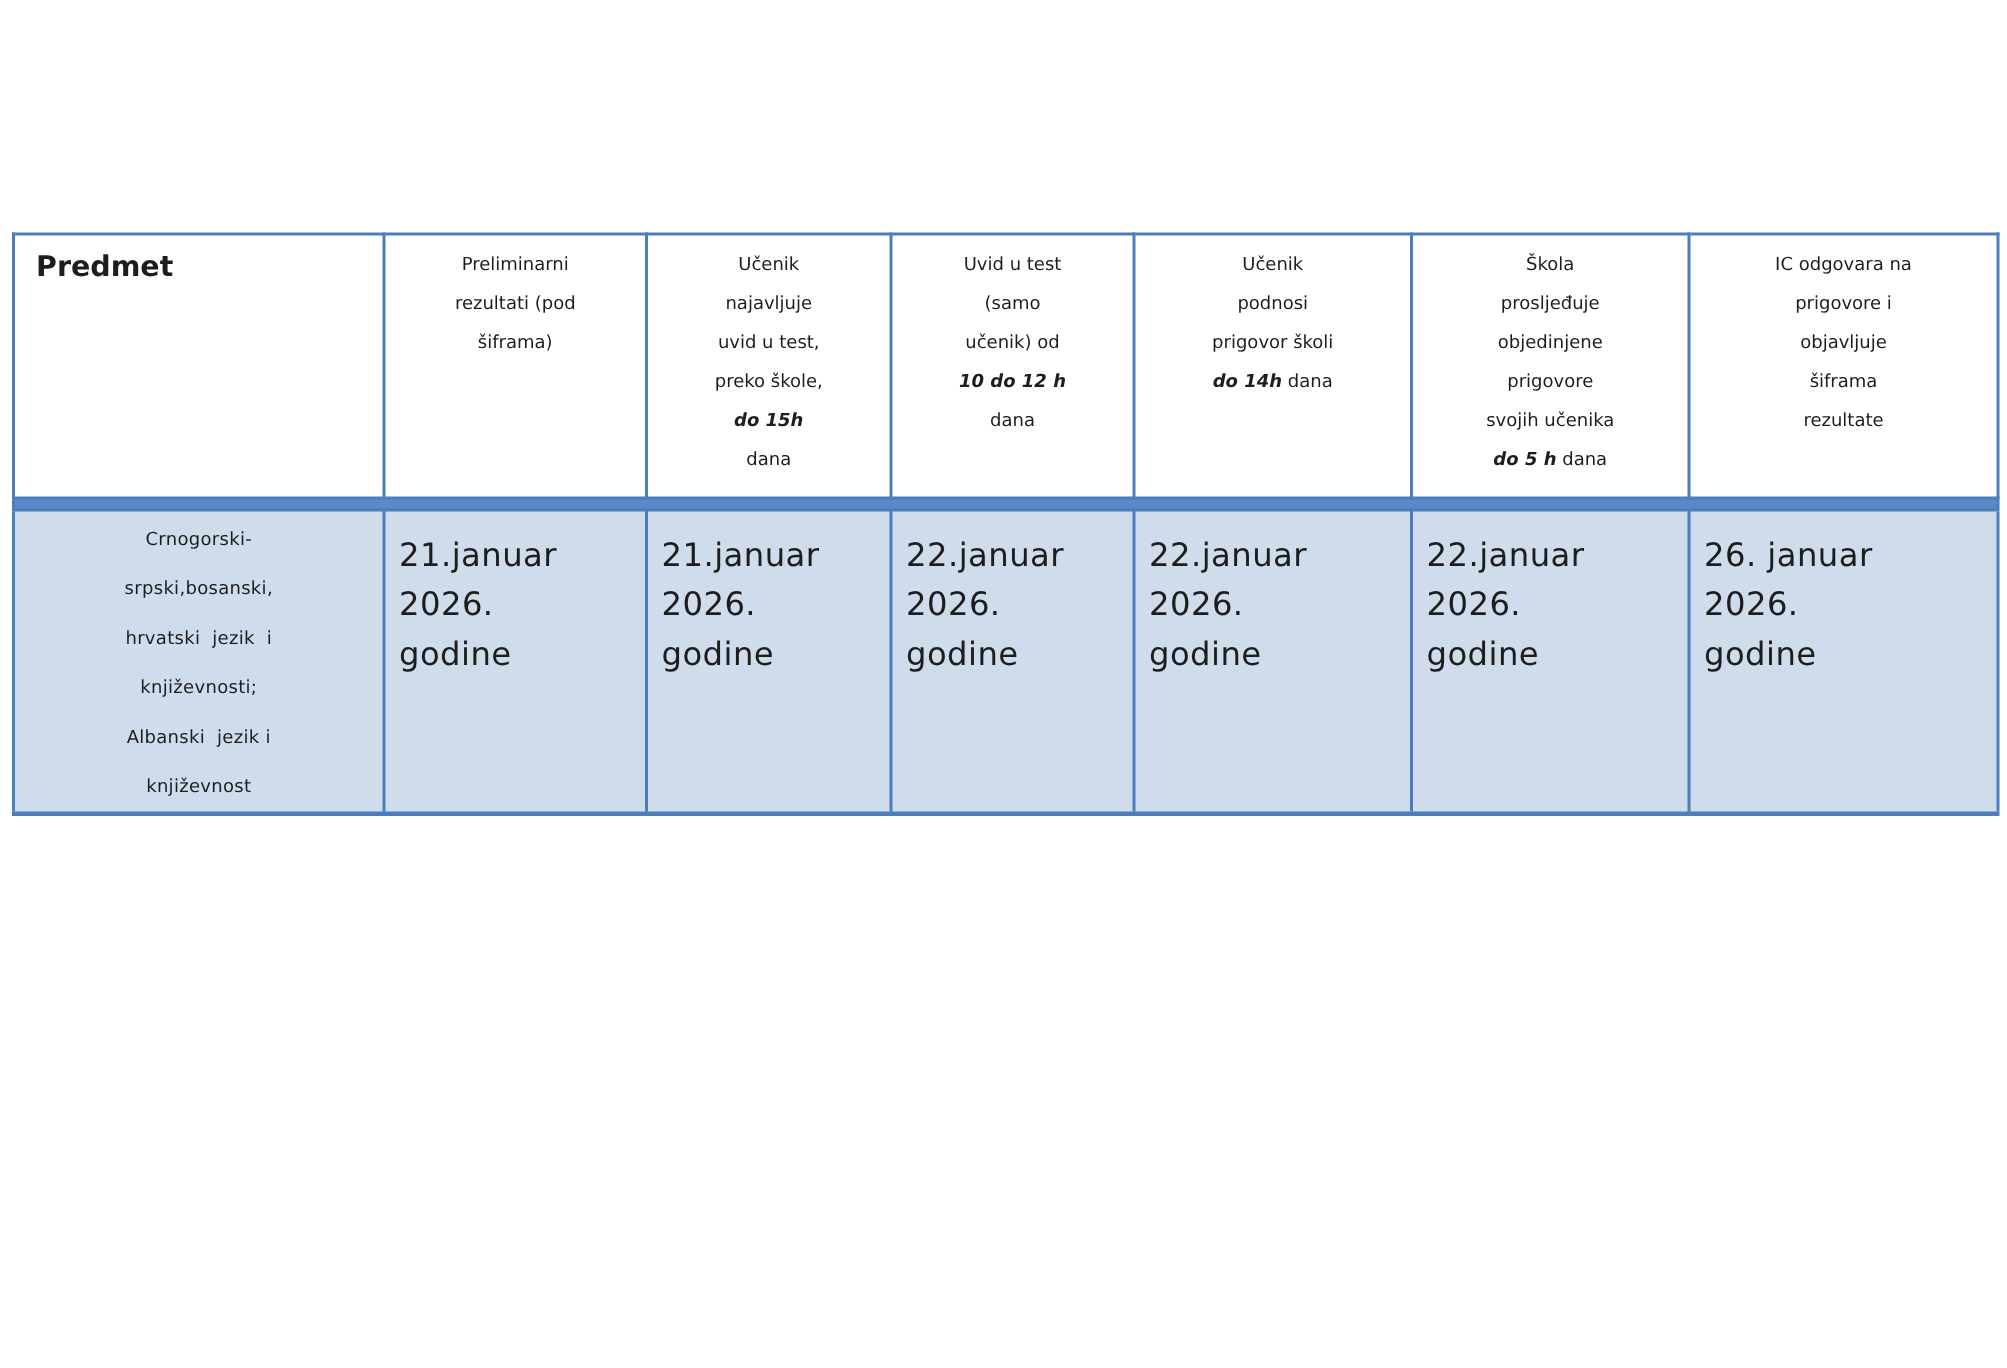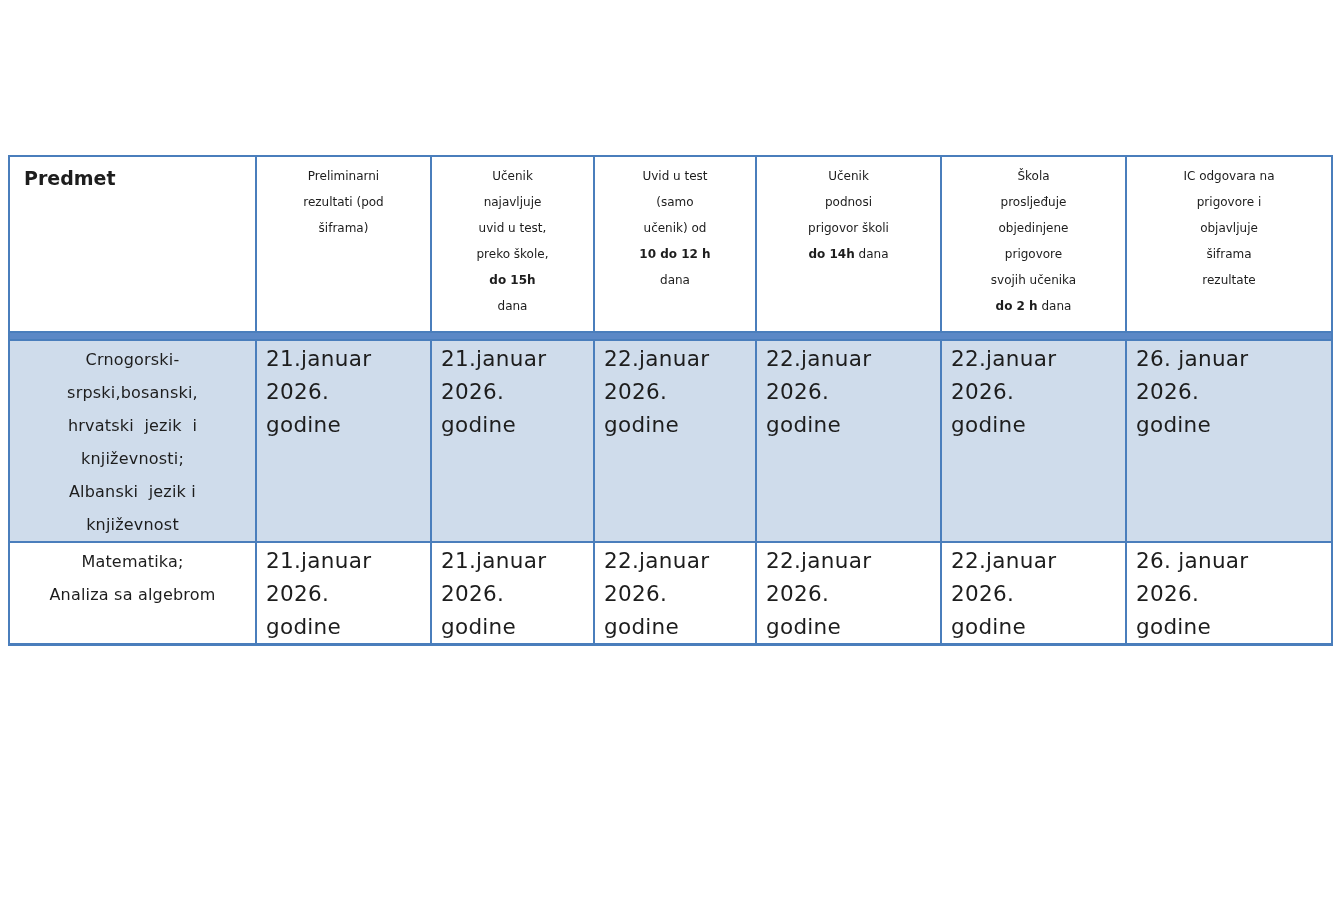--- a/index.html
+++ b/index.html
@@ -43,45 +43,45 @@
     padding-top:6px;
     white-space:pre-line;
   }
   tr.header-row th.subject-head{
     text-align:left;
     font-weight:bold;
     font-size:19px;
     padding:8px 0 0 14px;
     white-space:normal;
   }
-  tr.header-row b{font-weight:bold;}
+  tr.header-row b{font-weight:bold;font-style:italic;}
   
   tr.divider-row td{
     height:8px;
     padding:0;
     background:var(--divider);
     border-left:2px solid var(--border);
     border-right:2px solid var(--border);
     border-top:1px solid var(--border);
     border-bottom:1px solid var(--border);
   }
   
   td.subject{
     text-align:center;
     font-weight:bold;
-    font-size:16px;
+    font-size:12px;
     line-height:33px;
     padding-top:2px;
     white-space:pre;
     letter-spacing:0.2px;
   }
   td.date{
     font-size:21.5px;
     line-height:33px;
-    padding:1px 4px 0 9px;
+    padding:13px 4px 0 9px;
     white-space:pre-line;
     letter-spacing:0.3px;
     margin-top:16px;
   }
   tr.row-a td{background:var(--row-fill);}
   tr.row-b td{background:#ffffff;}
   tr.body-row-1 td{height:192px;}
   tr.body-row-2 td{height:101px;}
   tr.body-row-3 td{height:112px;}
   table.schedule{border:2px solid var(--border);border-bottom-width:3px;}
@@ -119,21 +119,21 @@
 dana</span></th>
         <th><span>Učenik
 podnosi
 prigovor školi
 </span><b>do 14h</b><span> dana</span></th>
         <th><span>Škola
 prosljeđuje
 objedinjene
 prigovore
 svojih učenika
-</span><b>do 2 h</b><span> dana</span></th>
+</span><b>do 5 h</b><span> dana</span></th>
         <th><span>IC odgovara na
 prigovore i
 objavljuje
 šiframa
 rezultate</span><b></b><span></span></th>
       </tr>
       <tr class="divider-row">
         <td colspan="7"></td>
       </tr>
     </thead>
@@ -157,37 +157,15 @@
         <td class="date">22.januar
 2026.
 godine</td>
         <td class="date">22.januar
 2026.
 godine</td>
         <td class="date">26. januar
 2026.
 godine</td>
       </tr>
-      <tr class="body-row-2 row-b">
-        <td class="subject">Matematika;
-Analiza sa algebrom</td>
-        <td class="date">21.januar
-2026.
-godine</td>
-        <td class="date">21.januar
-2026.
-godine</td>
-        <td class="date">22.januar
-2026.
-godine</td>
-        <td class="date">22.januar
-2026.
-godine</td>
-        <td class="date">22.januar
-2026.
-godine</td>
-        <td class="date">26. januar
-2026.
-godine</td>
-      </tr>
     </tbody>
   </table>
 </div>
 
 </body></html>

